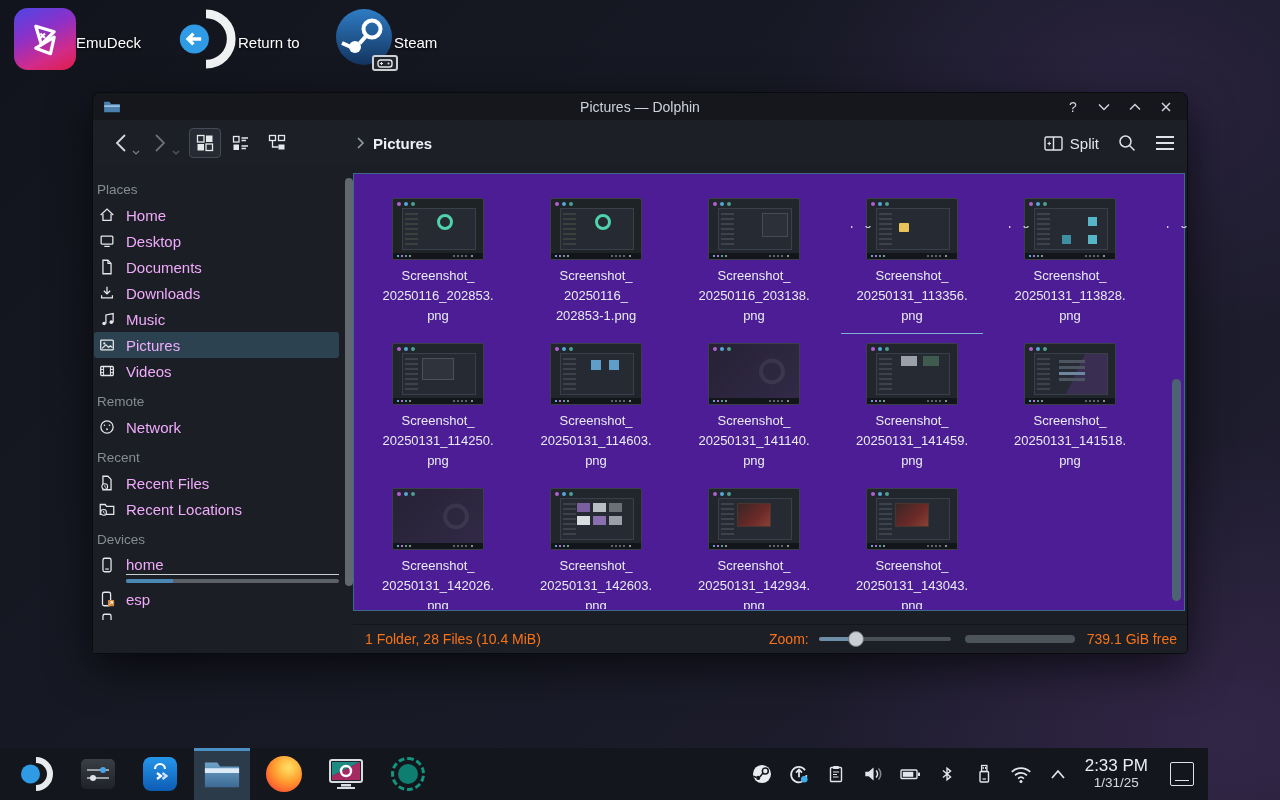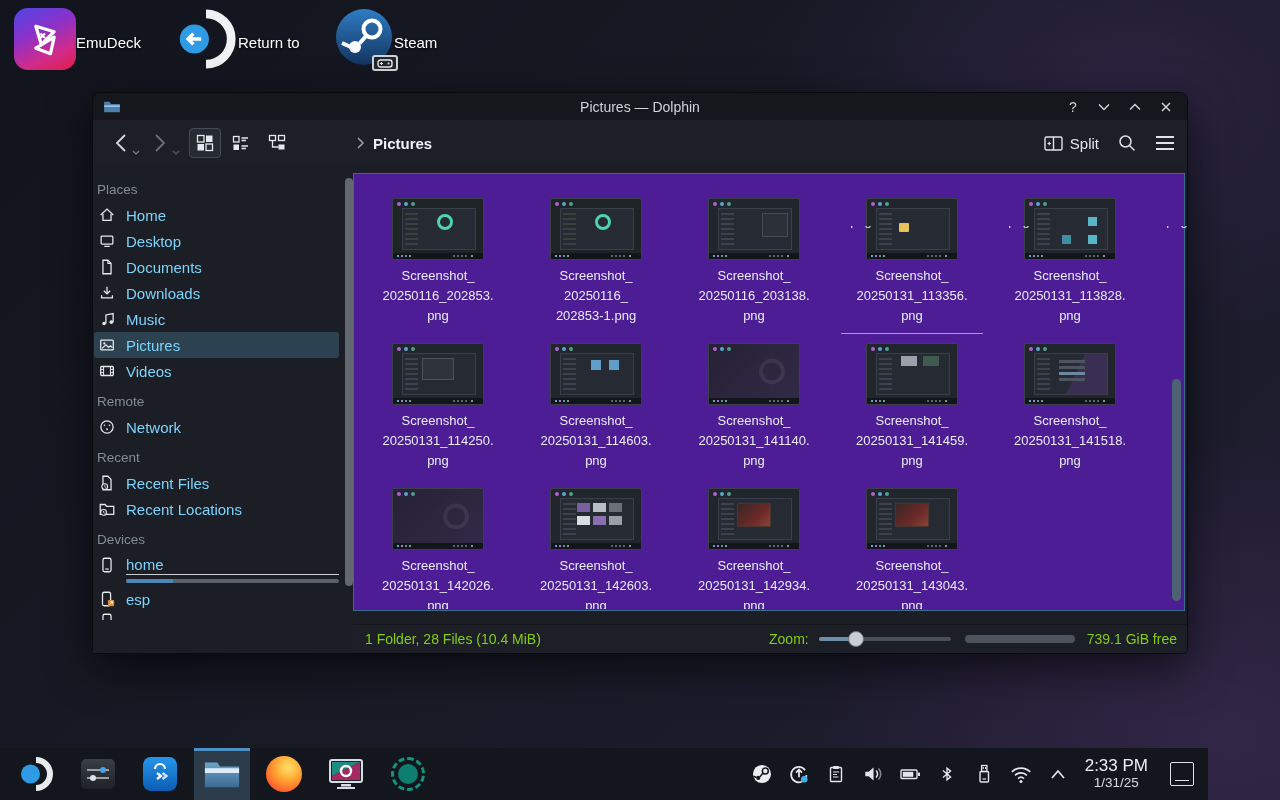--- a/index.html
+++ b/index.html
@@ -53,21 +53,21 @@
 
   .main-row { flex:1 1 auto; display:flex; min-height:0; position:relative; }
 
   
   .sidebar { width:260px; flex:0 0 auto; background:#1b1e24; position:relative; overflow:hidden; padding:10px 14px 0 1px; }
   .sb-header { font-size:13.5px; color:#848d96; padding:6px 0 5px 3px; }
   .sb-section { margin-bottom:4px; }
   .sb-item { display:flex; align-items:center; gap:10px; height:26px; padding-left:4px; border-radius:3px; position:relative; }
   .sb-item.selected { background:#2c4250; }
   .sb-icon { width:18px; height:18px; flex:0 0 auto; display:flex; align-items:center; justify-content:center; }
-  .sb-label { font-size:15px; color:#7dd3fc; white-space:nowrap; }
+  .sb-label { font-size:15px; color:#f0abfc; white-space:nowrap; }
   .sb-label.underlined { flex:1; border-bottom:1px solid #c9ced3; padding-bottom:1px; }
   .sb-usage { height:4px; margin:1px 0 3px 32px; background:#5a6168; border-radius:2px; overflow:hidden; }
   .sb-usage-fill { height:100%; background:#4a87b2; }
   .sb-item.partial { height:8px; overflow:hidden; align-items:flex-start; }
   .sb-scrollbar { position:absolute; right:2px; top:12px; width:8px; height:408px; border-radius:4px; background:#61686f; }
 
   
   .right-col { flex:1 1 auto; display:flex; flex-direction:column; min-width:0; position:relative; }
   .view-area { flex:1 1 auto; margin:7px 2px 13px 0; border:1px solid #3d6a8c; background:#4c1d95; position:relative; overflow:hidden; }
   .clip-frags { position:absolute; top:60px; left:0; right:0; height:7px; overflow:hidden; z-index:3; pointer-events:none; }
@@ -109,21 +109,21 @@
   .t-menu .motif { left:34px; top:16px; width:26px; height:3px; background:#4c5560;
     box-shadow:0 6px 0 #4c5560, 0 12px 0 #6d87a0, 0 18px 0 #4c5560; }
   .t-mgrid .motif { left:26px; top:14px; width:13px; height:9px; background:#7a5fa0;
     box-shadow:16px 0 0 #b8bec4, 32px 0 0 #6b7077, 0 13px 0 #d9dde1, 16px 13px 0 #8a6fb0, 32px 13px 0 #9aa0a7; }
   .t-red .motif { left:50%; top:44%; width:34px; height:24px; transform:translate(-50%,-50%);
     background:linear-gradient(135deg,#3a2624 0%, #6b2a28 60%, #8a4136 100%); border:1px solid #4a3531; }
   .view-scrollbar { position:absolute; right:3px; top:47%; width:9px; height:51%; border-radius:5px; background:#4d6273; }
 
   
   .statusbar { flex:0 0 29px; background:#1c1f26; border-top:1px solid #14161b; display:flex; align-items:center;
-    padding:0 10px 0 12px; font-size:14px; color:#84cc16; border-radius:0 0 4px 0; }
+    padding:0 10px 0 12px; font-size:14px; color:#f97316; border-radius:0 0 4px 0; }
   .zoom-label { margin-left:auto; margin-right:10px; }
   .zoom-slider { position:relative; width:132px; height:18px; flex:0 0 auto; }
   .zoom-groove { position:absolute; left:0; right:0; top:7px; height:4px; border-radius:2px; background:#4a5057; }
   .zoom-fill { position:absolute; left:0; width:28%; top:7px; height:4px; border-radius:2px; background:#6d8ea6; }
   .zoom-handle { position:absolute; left:28%; top:1px; width:16px; height:16px; border-radius:50%;
     background:#c9ced3; border:1px solid #6d7378; transform:translateX(-8px); }
   .disk-bar { width:110px; height:8px; border-radius:4px; background:#4d545b; margin-left:14px; overflow:hidden; flex:0 0 auto; }
   .disk-fill { width:21%; height:100%; background:#4e7ea6; border-radius:4px 0 0 4px; }
   .free-text { margin-left:12px; white-space:nowrap; }
 

